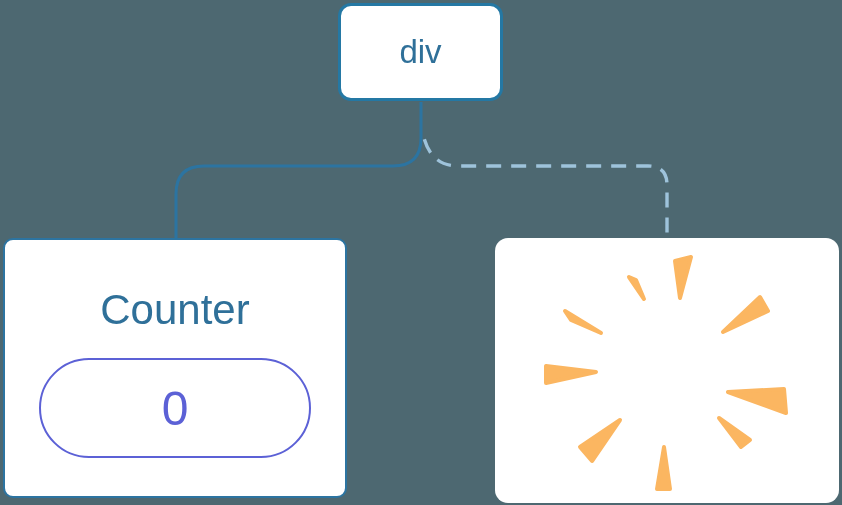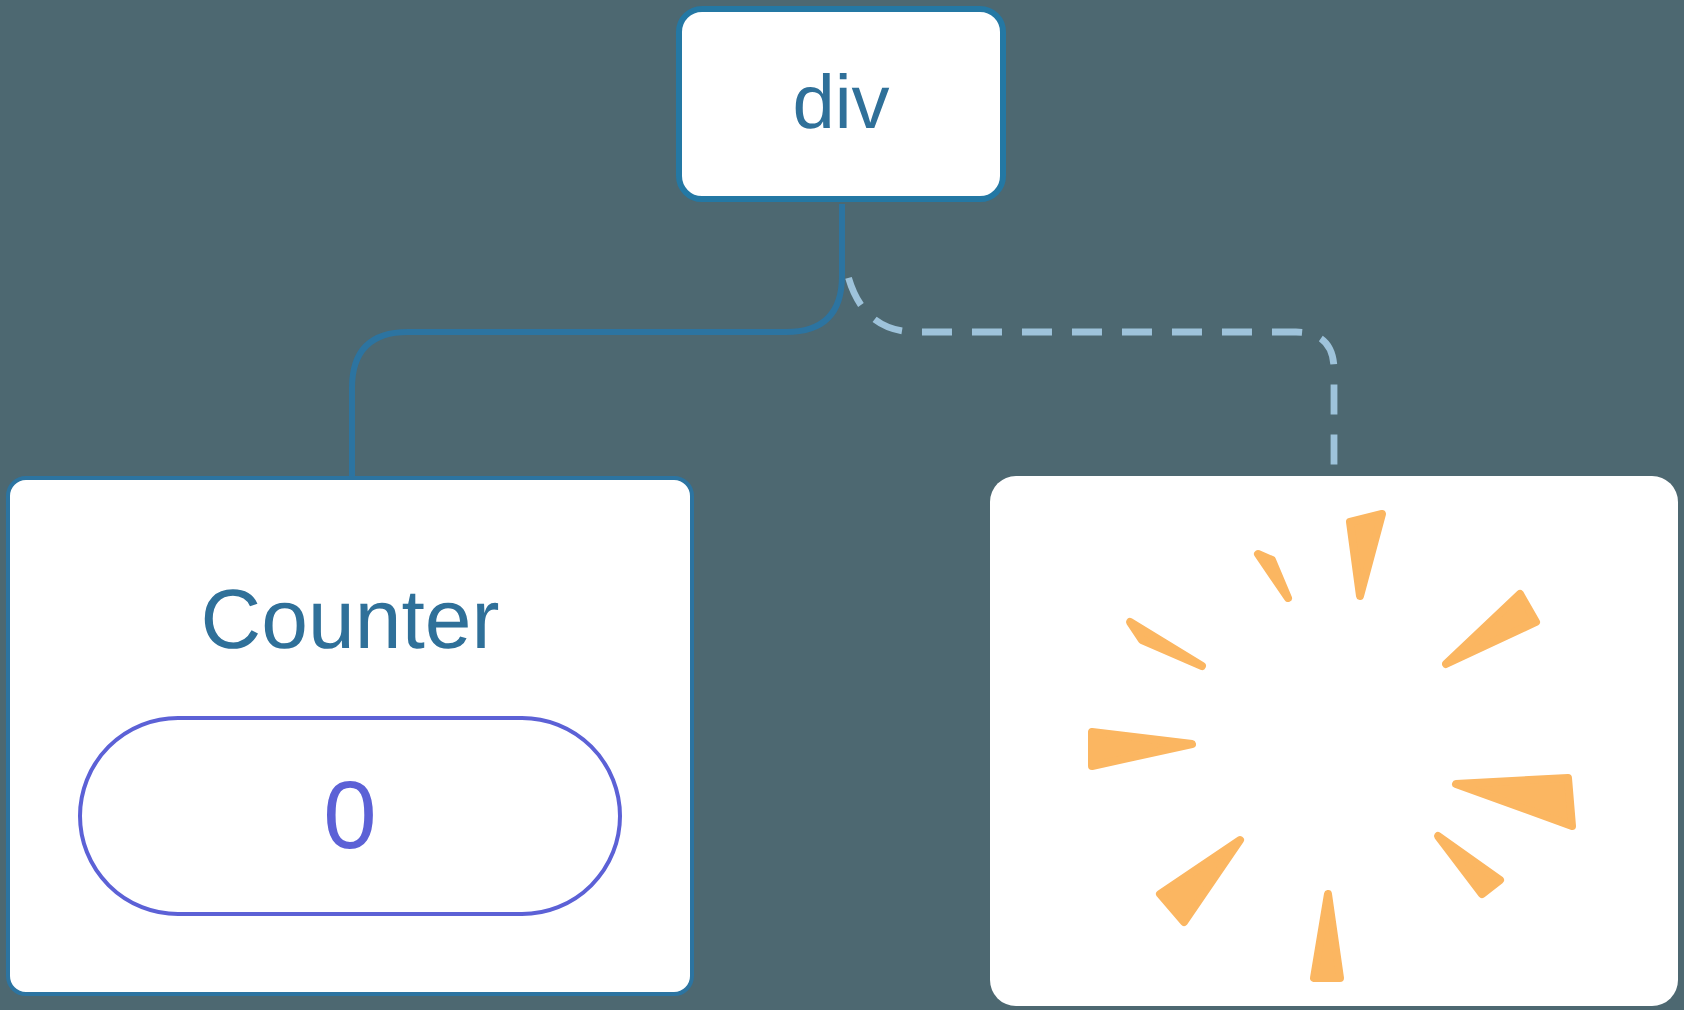--- a/index.html
+++ b/index.html
@@ -47,21 +47,21 @@
     background: var(--node-bg);
   }
   .node-root {
     left: 338px; top: 3px;
     width: 165px; height: 98px;
     border: 3px solid var(--node-border-blue);
     border-radius: 13px;
     display: flex;
     align-items: center;
     justify-content: center;
-    font-size: 38px;
+    font-size: 33px;
     font-weight: 500;
     color: var(--label-blue);
   }
   .node-counter {
     left: 3px; top: 238px;
     width: 344px; height: 260px;
     border: 2px solid var(--line-blue);
     border-radius: 10px;
   }
   .counter-title {

